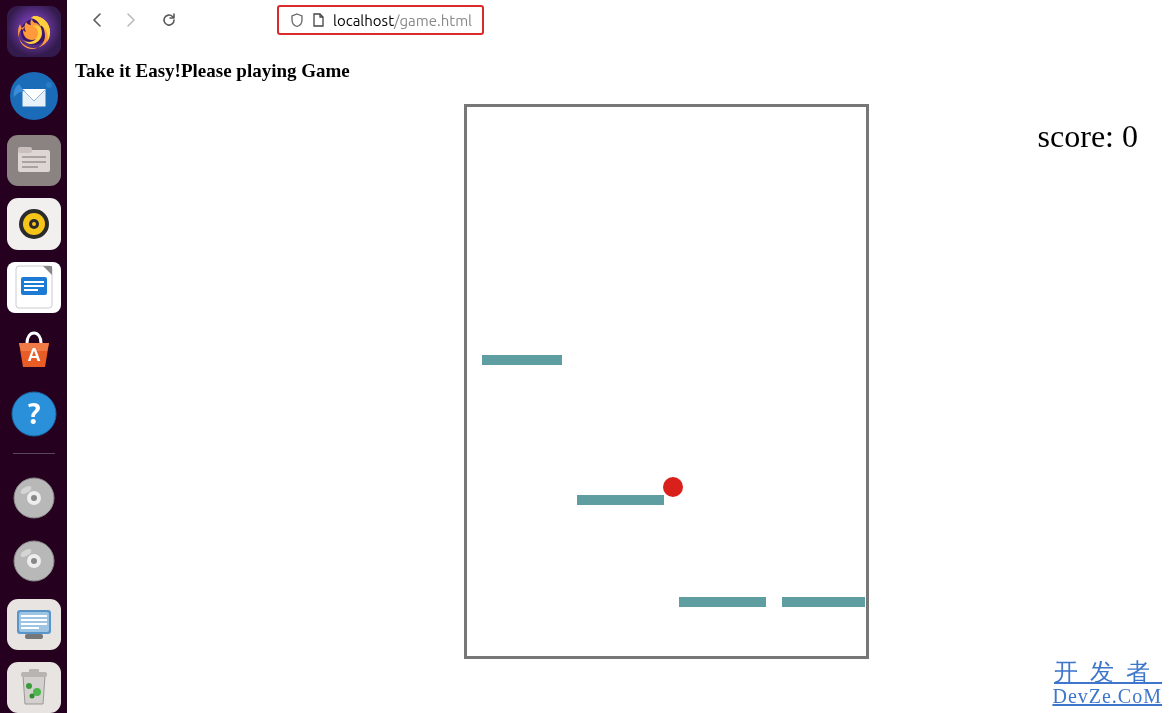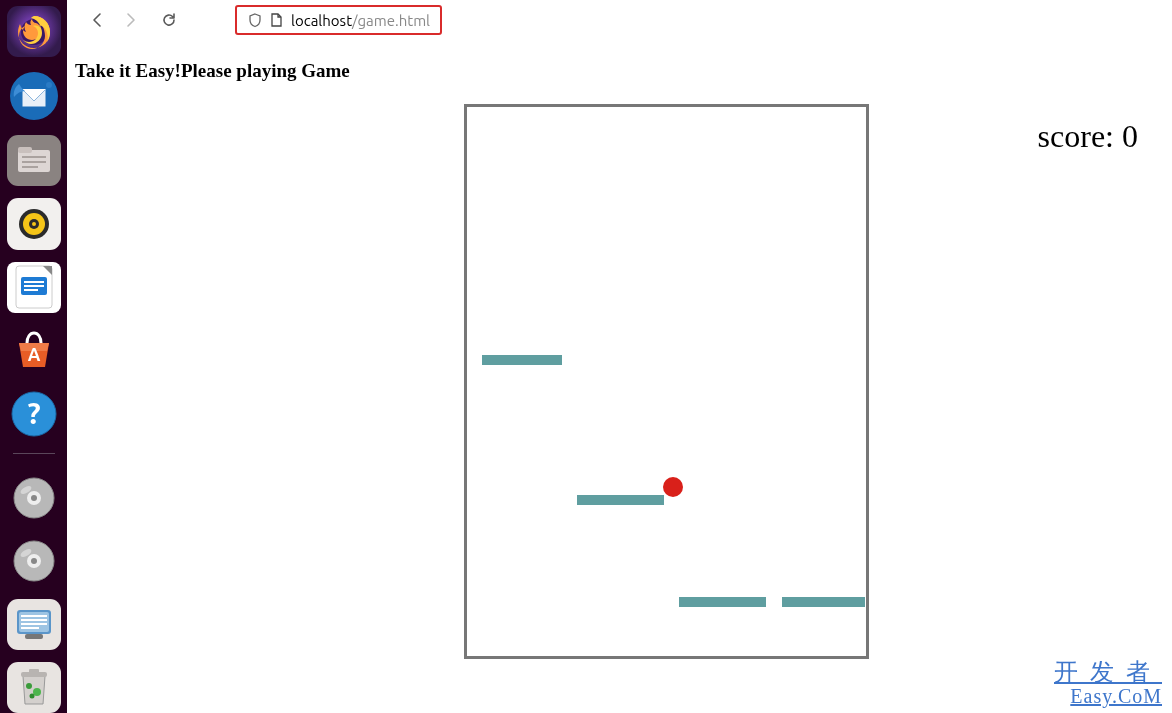--- a/index.html
+++ b/index.html
@@ -74,21 +74,21 @@
     .nav-refresh {
       width: 20px;
       height: 20px;
       display: flex;
       align-items: center;
       justify-content: center;
       color: #5a5a5a;
       margin-left: 4px;
     }
     .url-area {
-      margin-left: 56px;
+      margin-left: 98px;
       display: flex;
       align-items: center;
       gap: 6px;
       border: 2px solid #d92b2b;
       border-radius: 3px;
       padding: 3px 10px;
       height: 30px;
     }
     .url-shield {
       width: 16px;
@@ -315,15 +315,15 @@
     <div class="platform" style="left:110px; top:388px; width:87px;"></div>
     <div class="platform" style="left:212px; top:490px; width:87px;"></div>
     <div class="platform" style="left:315px; top:490px; width:83px;"></div>
     <div class="ball" style="left:196px; top:370px;"></div>
   </div>
 
   <div class="score-display"><span>score: </span><span>0</span></div>
 
   <div class="watermark">
     <div class="line1">开发者</div>
-    <div class="line2">Easy.CoM</div>
+    <div class="line2">DevZe.CoM</div>
   </div>
 </div>
 
 </body></html>

